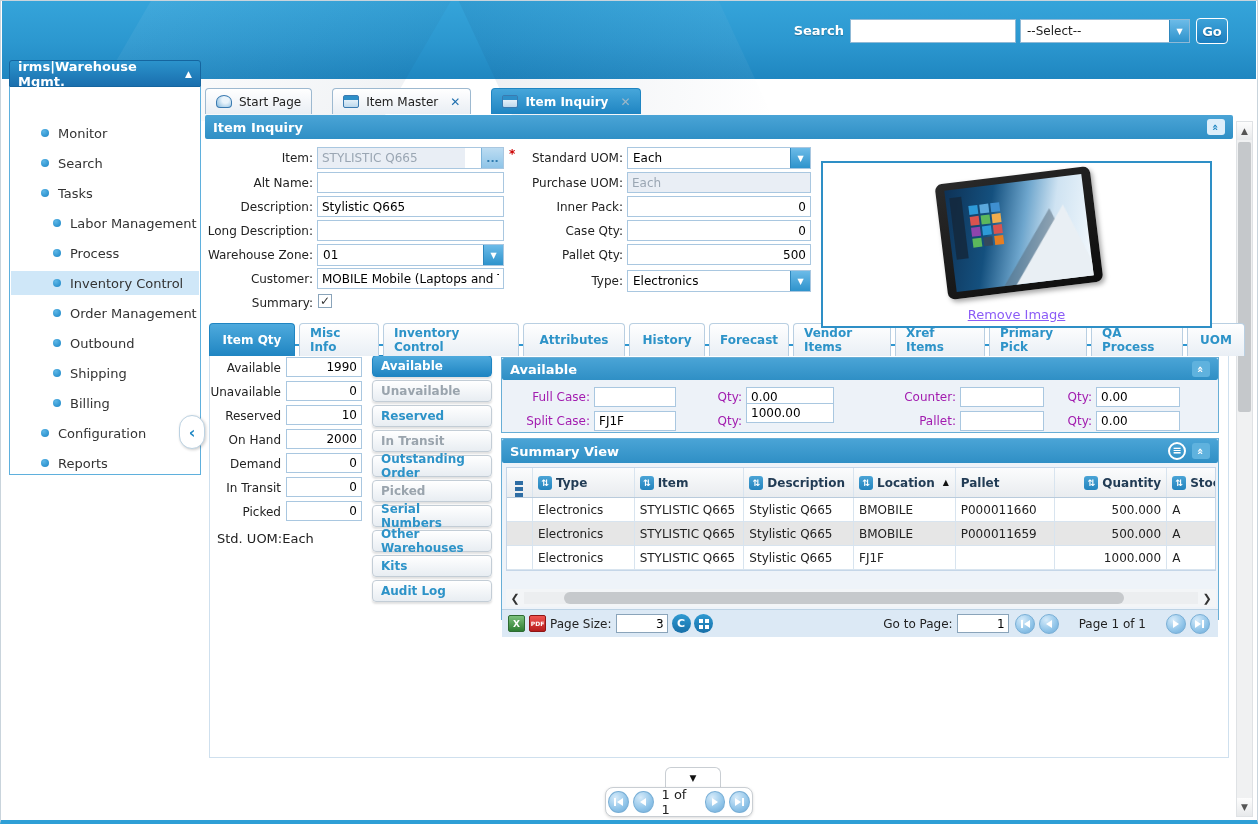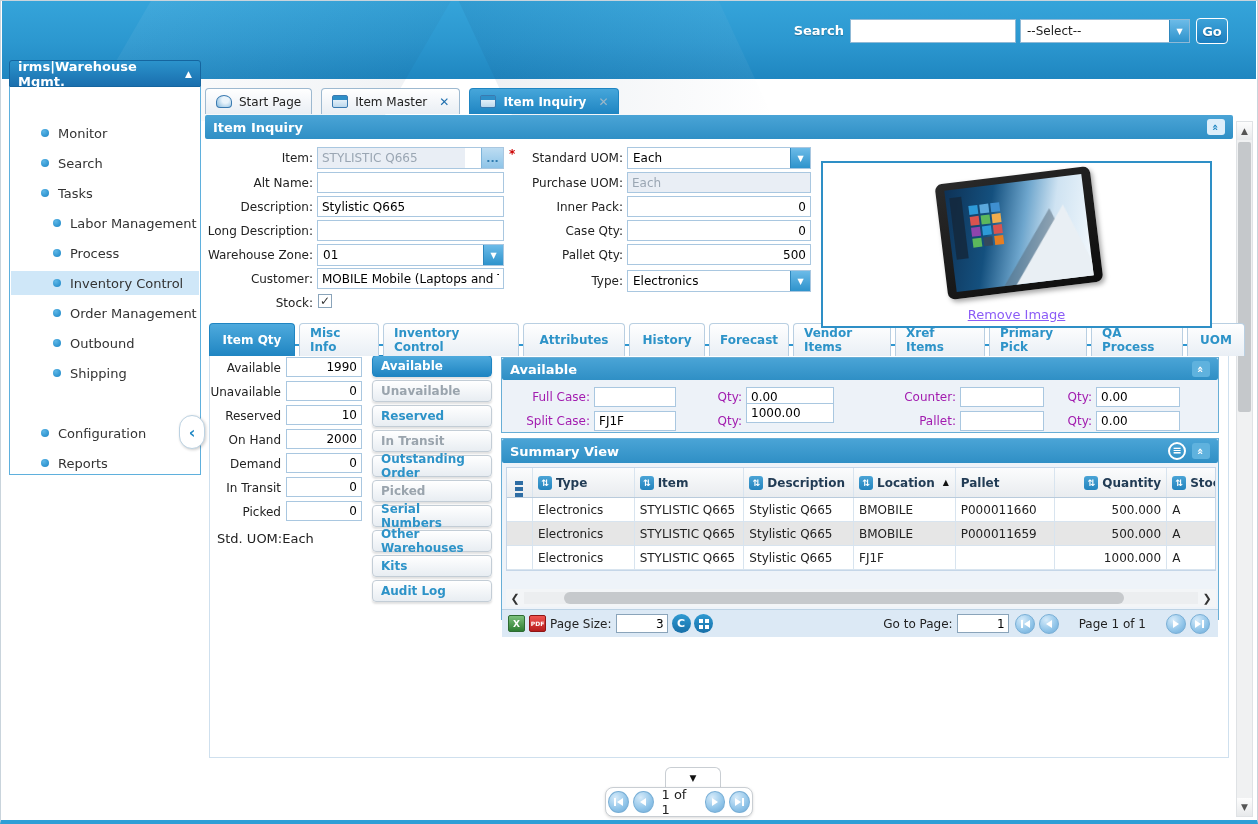--- a/index.html
+++ b/index.html
@@ -27,21 +27,21 @@
     color:#fff; font-weight:bold; font-size:13px; display:flex; align-items:center; padding:0 8px; }
   .sidebar-header .collapse-tri { margin-left:auto; font-size:9px; }
   .nav-item { position:absolute; left:1px; width:188px; height:24px; display:flex; align-items:center; font-size:13px; color:#333; }
   .nav-item .bullet { width:8px; height:8px; border-radius:50%; background:radial-gradient(circle at 35% 30%, #5cb6e6, #1b85c6); margin-right:9px; }
   .nav-item.lvl1 { padding-left:30px; }
   .nav-item.lvl2 { padding-left:42px; }
   .nav-item.selected { background:#cfe7f8; }
   .side-collapse { position:absolute; left:178px; top:414px; width:26px; height:34px; background:#fff; border:1px solid #bcd2e2; border-radius:13px; box-shadow:1px 1px 3px rgba(0,0,0,.2); color:#1f87c3; font-weight:bold; font-size:16px; display:flex; align-items:center; justify-content:center; z-index:30; }
 
   
-  .tabbar { position:absolute; left:204px; top:87px; height:26px; display:flex; gap:9px; z-index:5; }
+  .tabbar { position:absolute; left:204px; top:87px; height:26px; display:flex; gap:20px; z-index:5; }
   .wtab { height:26px; border:1px solid #9db9d0; border-bottom:none; border-radius:4px 4px 0 0;
     background:linear-gradient(180deg,#ffffff,#e9eef4); display:flex; align-items:center; padding:0 10px; font-size:12px; color:#222; }
   .wtab.active { background:linear-gradient(180deg,#46a6da,#1f85c2); color:#fff; font-weight:bold; border-color:#1f85c2; }
   .wtab .ticon { width:16px; height:13px; margin-right:7px; border:1px solid #3a7ab0; background:linear-gradient(180deg,#e8f2fa 30%,#bcd8ec); position:relative; border-radius:2px; }
   .wtab .ticon::before { content:""; position:absolute; left:0; right:0; top:0; height:4px; background:#2e8fc8; }
   .wtab .ticon.gauge { border-radius:50% 50% 4px 4px; background:radial-gradient(circle at 60% 35%, #eaf4fb 30%, #7fb6dc); }
   .wtab .ticon.gauge::before { height:0; }
   .wtab .xclose { margin-left:12px; color:#1f6fae; font-weight:bold; font-size:12px; }
   .wtab.active .xclose { color:#9fb8c8; }
 
@@ -203,20 +203,24 @@
         <span>Order Management</span>
       </div>
     <div class="nav-item lvl2" style="top:244px">
         <span class="bullet"></span>
         <span>Outbound</span>
       </div>
     <div class="nav-item lvl2" style="top:274px">
         <span class="bullet"></span>
         <span>Shipping</span>
       </div>
+    <div class="nav-item lvl2" style="top:304px">
+        <span class="bullet"></span>
+        <span>Billing</span>
+      </div>
     <div class="nav-item lvl1" style="top:334px">
         <span class="bullet"></span>
         <span>Configuration</span>
       </div>
     <div class="nav-item lvl1" style="top:364px">
         <span class="bullet"></span>
         <span>Reports</span>
       </div>
   </div>
   <div class="side-collapse">‹</div>
@@ -264,21 +268,21 @@
 
   <div class="frm-lbl" style="left:192px; top:247px; width:120px">Warehouse Zone:</div>
   <div class="frm-sel" style="left:316px; top:243px; width:187px">
     <span class="sel-text">01</span>
     <span class="dd-btn">▼</span>
   </div>
 
   <div class="frm-lbl" style="left:204px; top:271px; width:108px">Customer:</div>
   <input class="frm-inp" style="left: 316px; top: 267px; width: 187px;" value="MOBILE Mobile (Laptops and Tabl">
 
-  <div class="frm-lbl" style="left:204px; top:295px; width:108px">Stock:</div>
+  <div class="frm-lbl" style="left:204px; top:295px; width:108px">Summary:</div>
   <div class="chkbox" style="left:317px; top:293px">✓</div>
 
   <div class="frm-lbl" style="left:520px; top:150px; width:102px">Standard UOM:</div>
   <div class="frm-sel" style="left:626px; top:146px; width:184px">
     <span class="sel-text">Each</span>
     <span class="dd-btn">▼</span>
   </div>
 
   <div class="frm-lbl" style="left:520px; top:175px; width:102px">Purchase UOM:</div>
   <input class="frm-inp dis" style="left: 626px; top: 171px; width: 184px;" value="Each">

